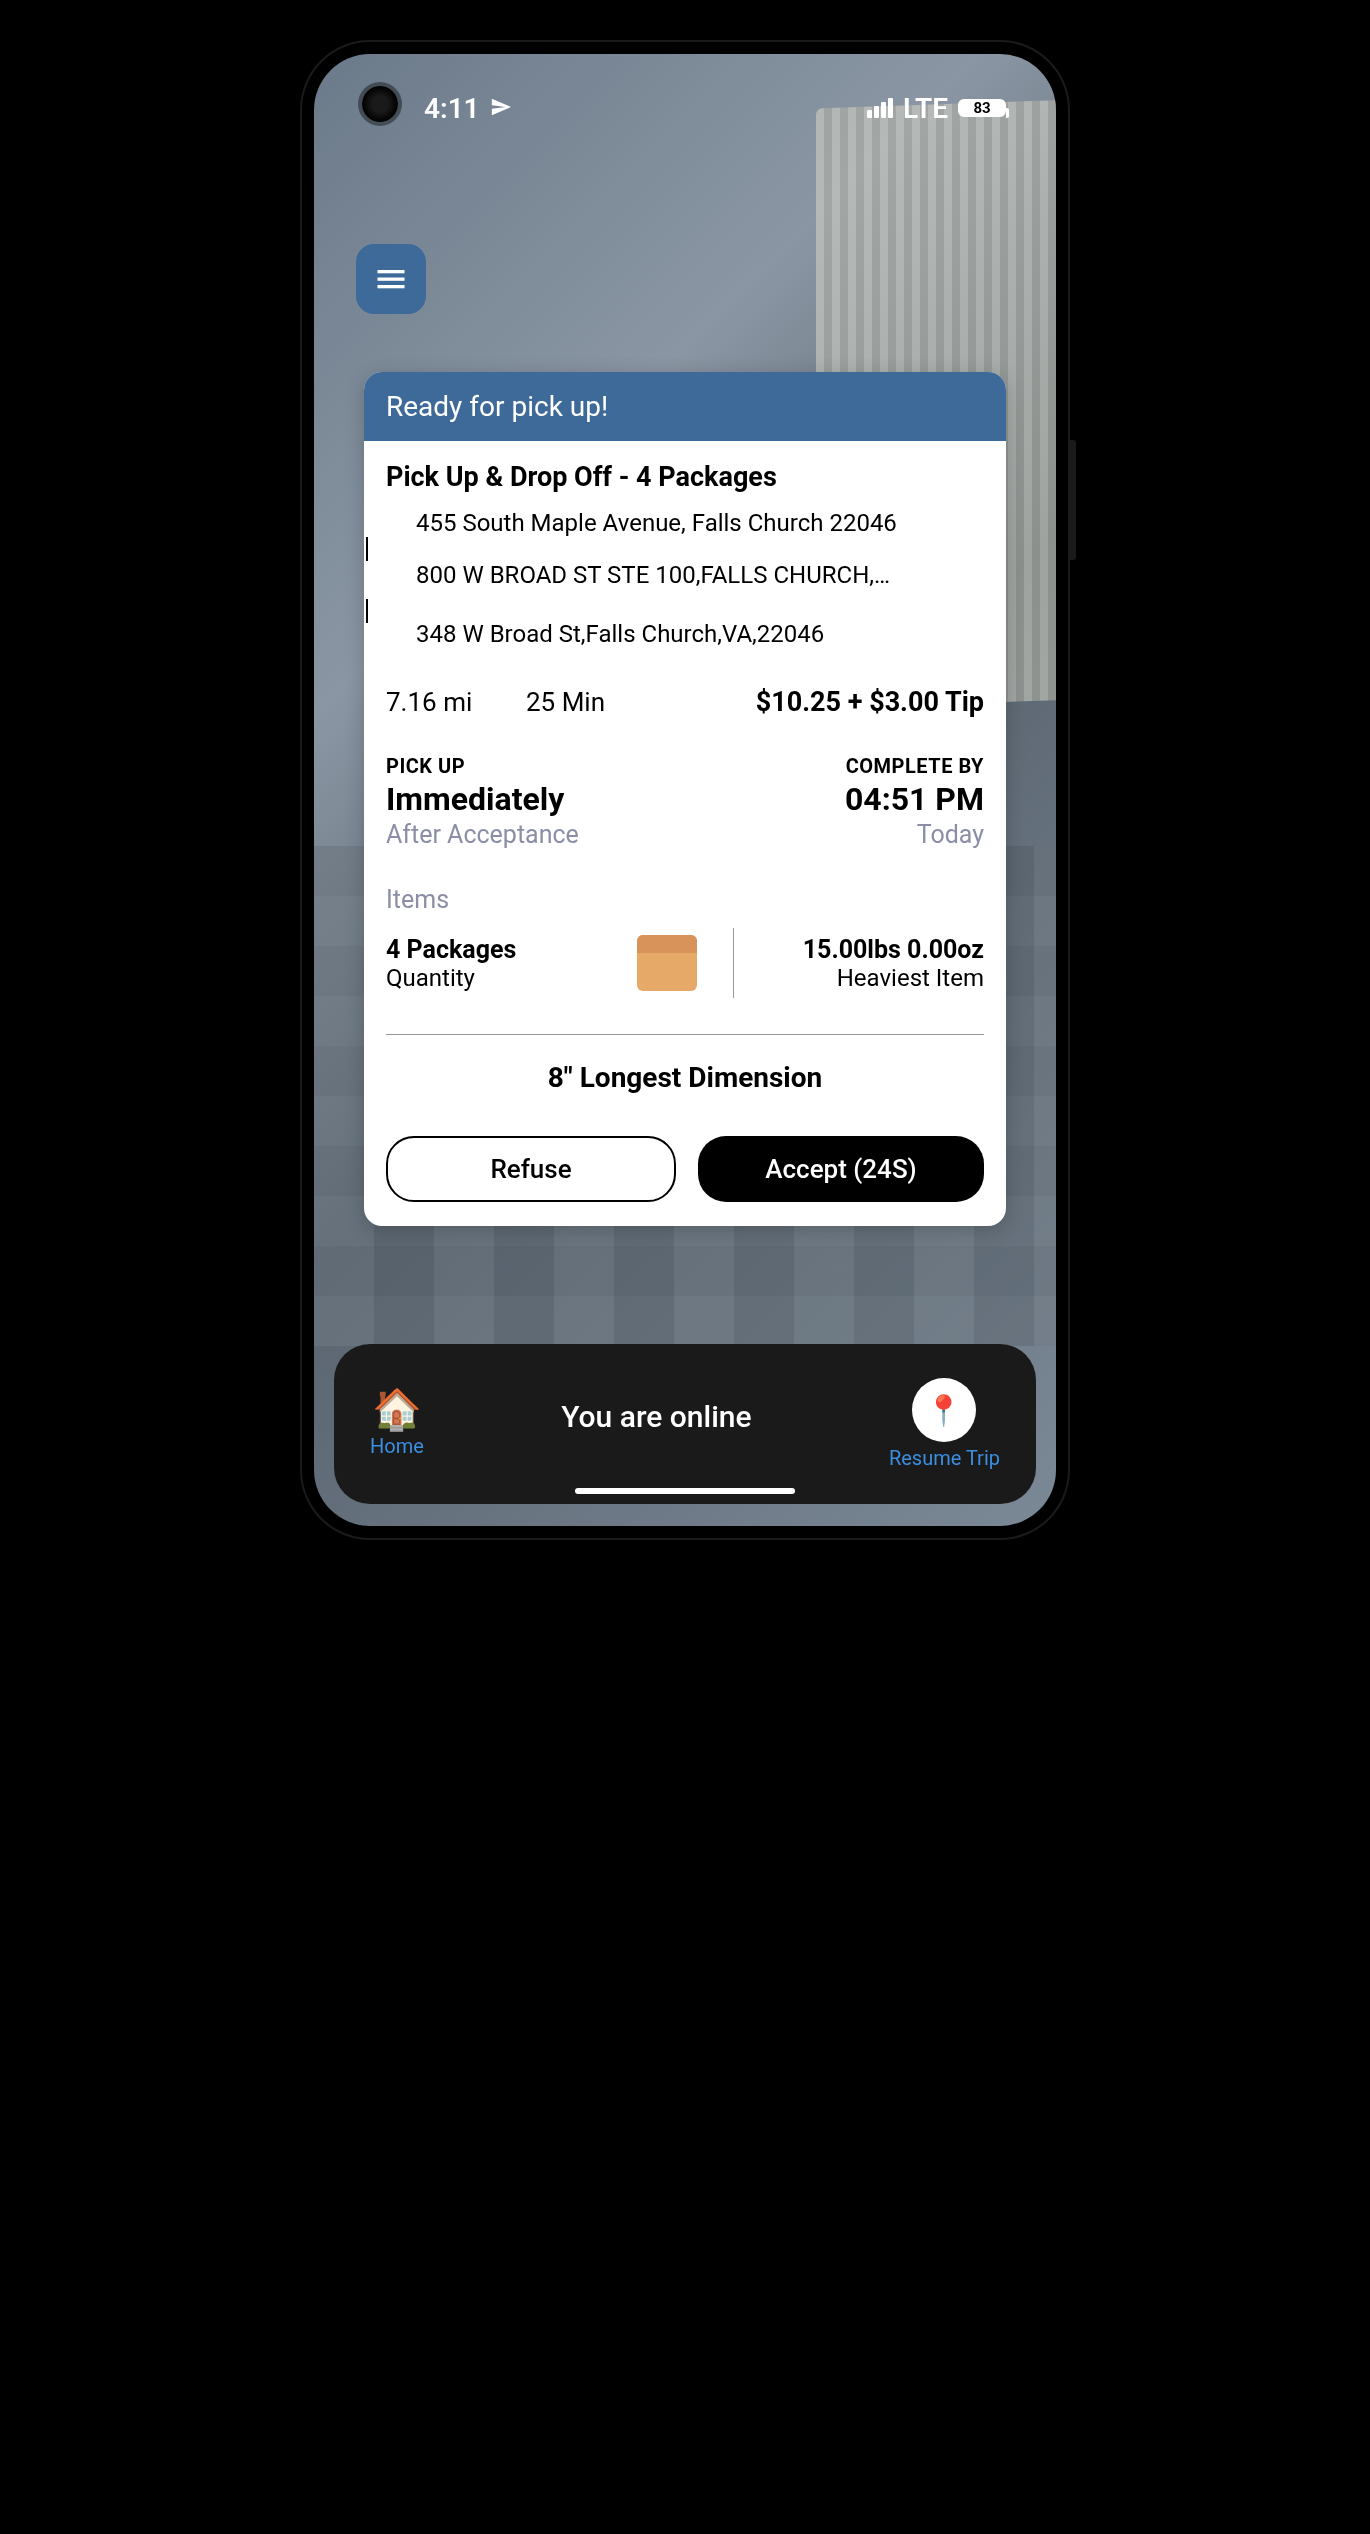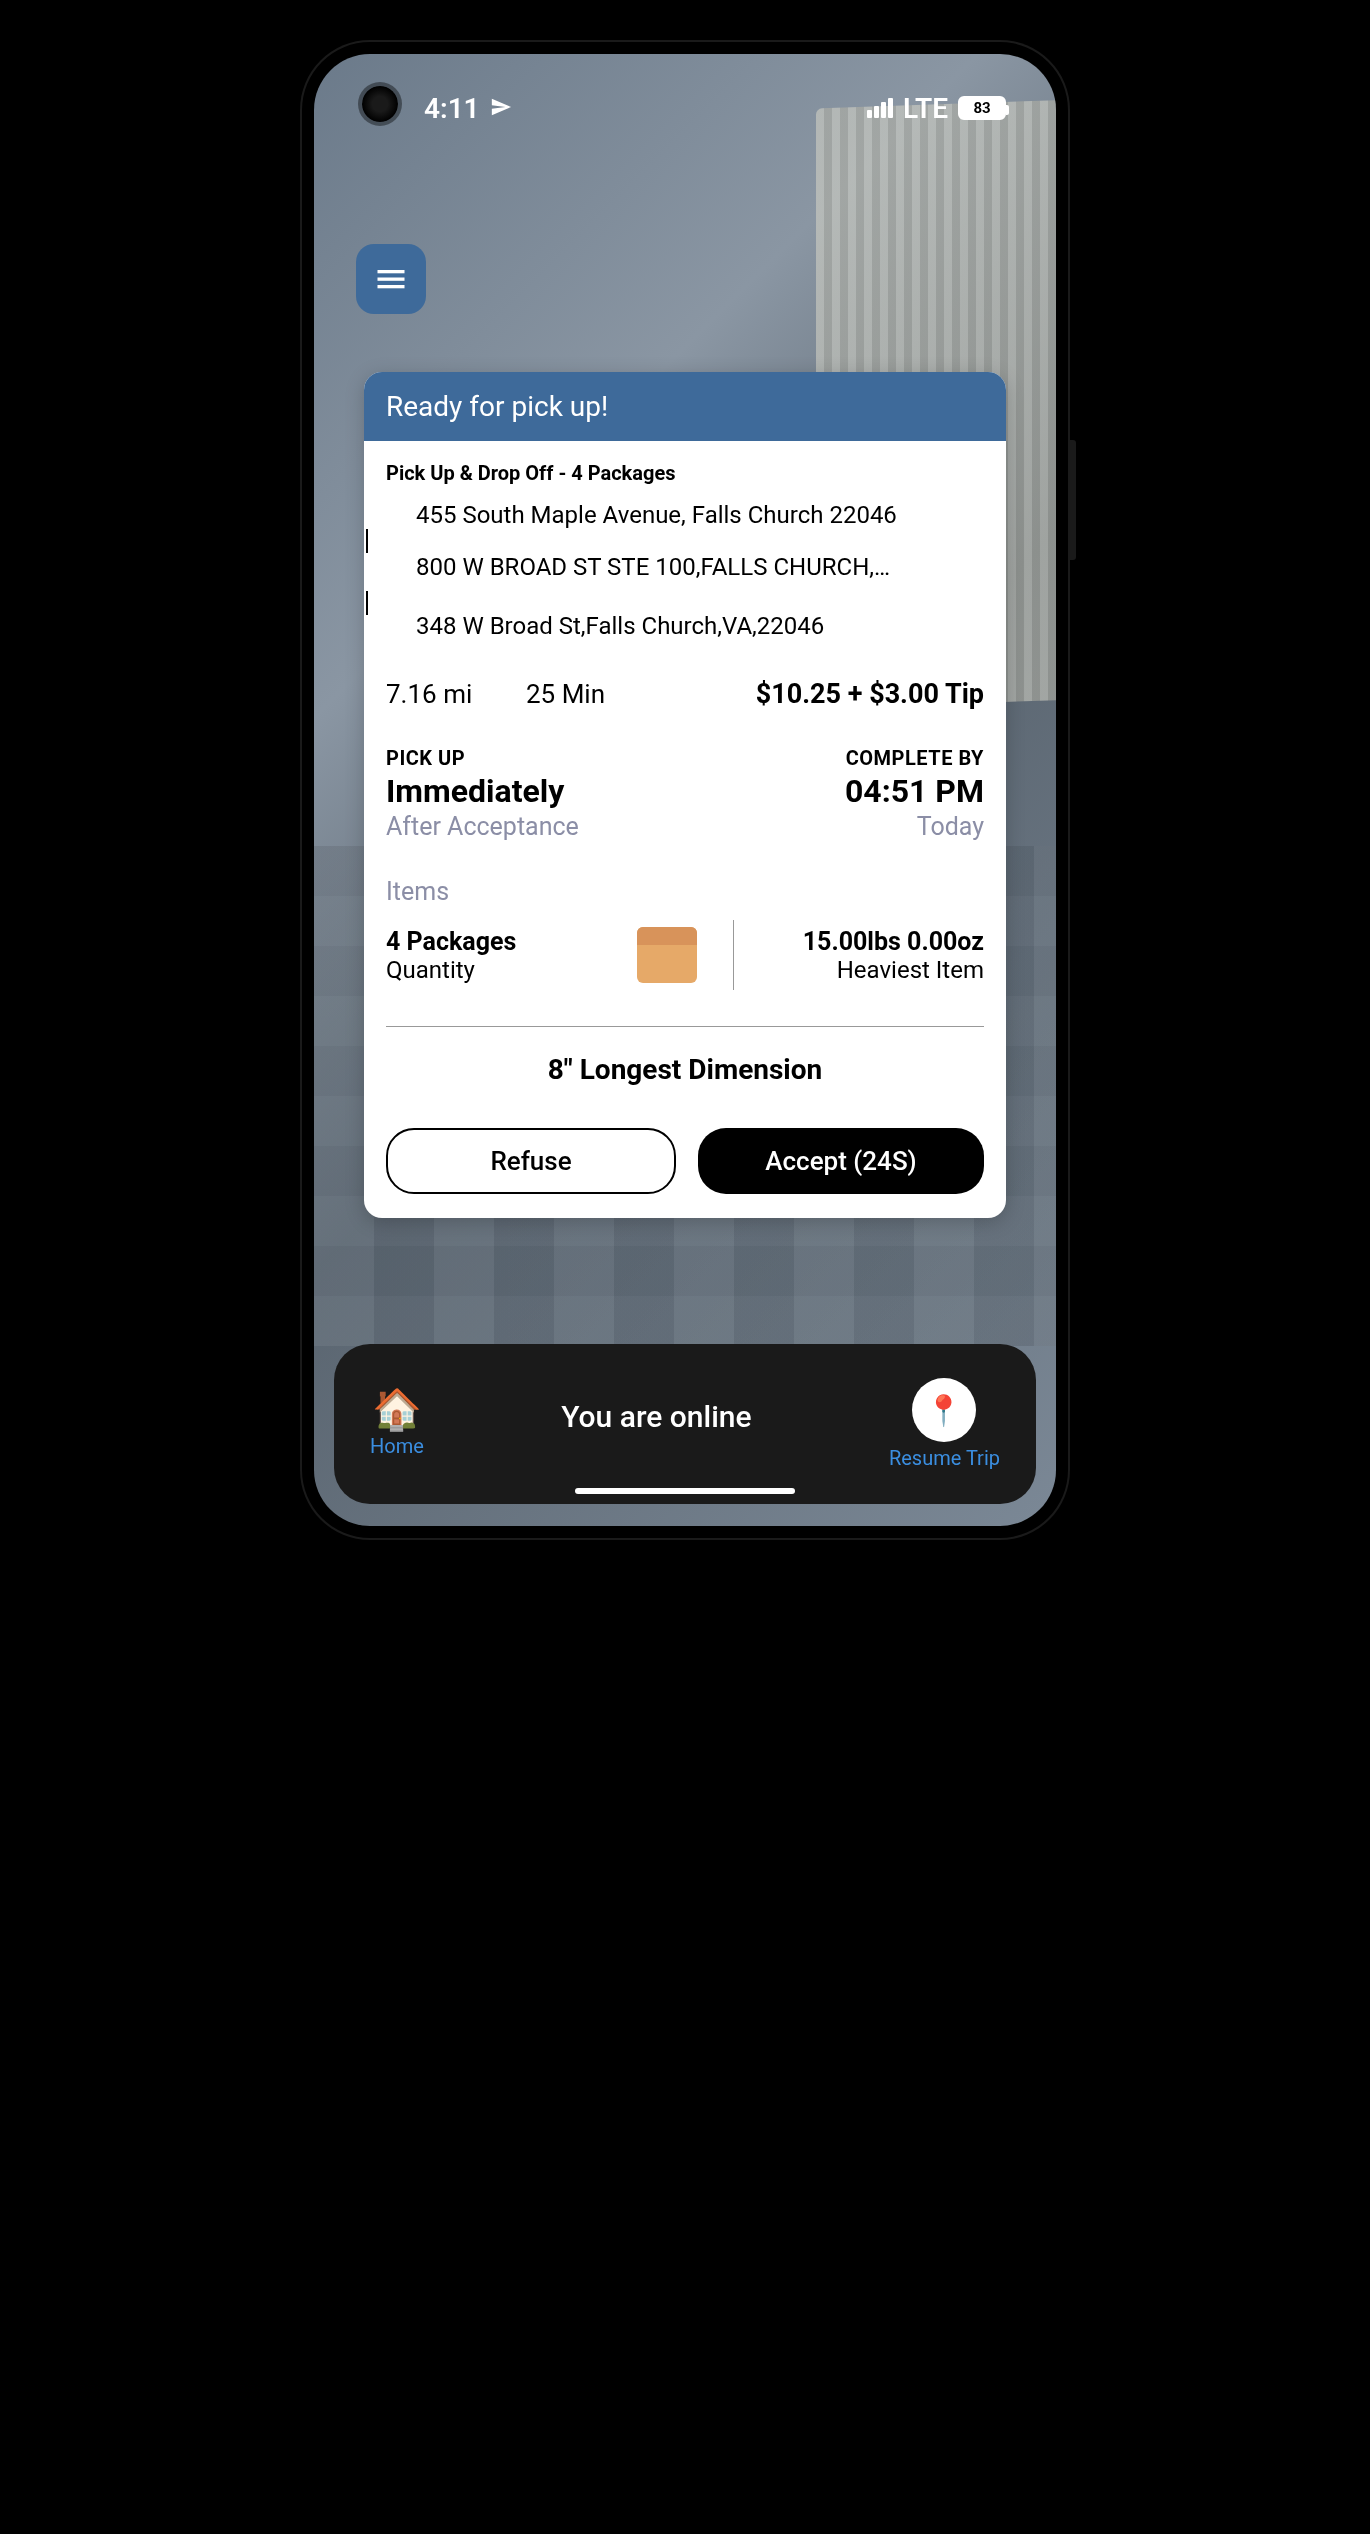--- a/index.html
+++ b/index.html
@@ -83,21 +83,21 @@
     font-size: 28px;
     z-index: 40;
   }
   .status-left { display: flex; align-items: center; gap: 10px; }
   .status-right { display: flex; align-items: center; gap: 10px; text-align: center; }
   .signal-bars { display: inline-flex; align-items: flex-end; gap: 2px; }
   .signal-bars span { width: 5px; background:#fff; border-radius:1px; }
   .signal-bars span:nth-child(1){height:8px} .signal-bars span:nth-child(2){height:12px}
   .signal-bars span:nth-child(3){height:16px} .signal-bars span:nth-child(4){height:20px}
   .battery {
-    width: 48px; height: 24px; border:2px solid #fff; border-radius:6px;
+    width: 48px; height: 18px; border:2px solid #fff; border-radius:6px;
     display:flex; align-items:center; justify-content:center;
     font-size:15px; font-weight:700; color:#000; background:#fff;
     position: relative;
   }
   .battery::after{content:'';position:absolute;right:-5px;top:7px;width:3px;height:10px;background:#fff;border-radius:0 2px 2px 0;}
   
   .menu-btn {
     position: absolute;
     top: 190px;
     left: 42px;
@@ -124,21 +124,21 @@
     box-shadow: 0 4px 20px rgba(0,0,0,.2);
   }
   .card-header {
     background: #3e6a9a;
     color: #fff;
     padding: 18px 22px;
     font-size: 28px;
     font-weight: 400;
   }
   .card-body { padding: 20px 22px 24px; }
-  .card-title { font-size: 20px; font-weight: 700; color:#000; margin-bottom: 14px; }
+  .card-title { font-size: 27px; font-weight: 700; color:#000; margin-bottom: 14px; }
   .addr-list { position: relative; padding-left: 30px; }
   .addr-row { position: relative; font-size: 24px; color:#000; margin-bottom: 6px; line-height:1.35; white-space:nowrap; overflow:hidden; text-overflow:ellipsis; }
   .addr-line { position:absolute; left:-20px; width:2px; height:24px; background:#000; }
   .addr-line.l1{top:30px} .addr-line.l2{top:92px}
   .trip-stats {
     display:flex; align-items:center; margin-top:36px; font-size:26px; color:#000;
   }
   .trip-stats .mi{flex:0 0 140px}
   .trip-stats .min{flex:0 0 160px}
   .trip-stats .price{flex:1; text-align:right; font-weight:700; font-size:27px}

